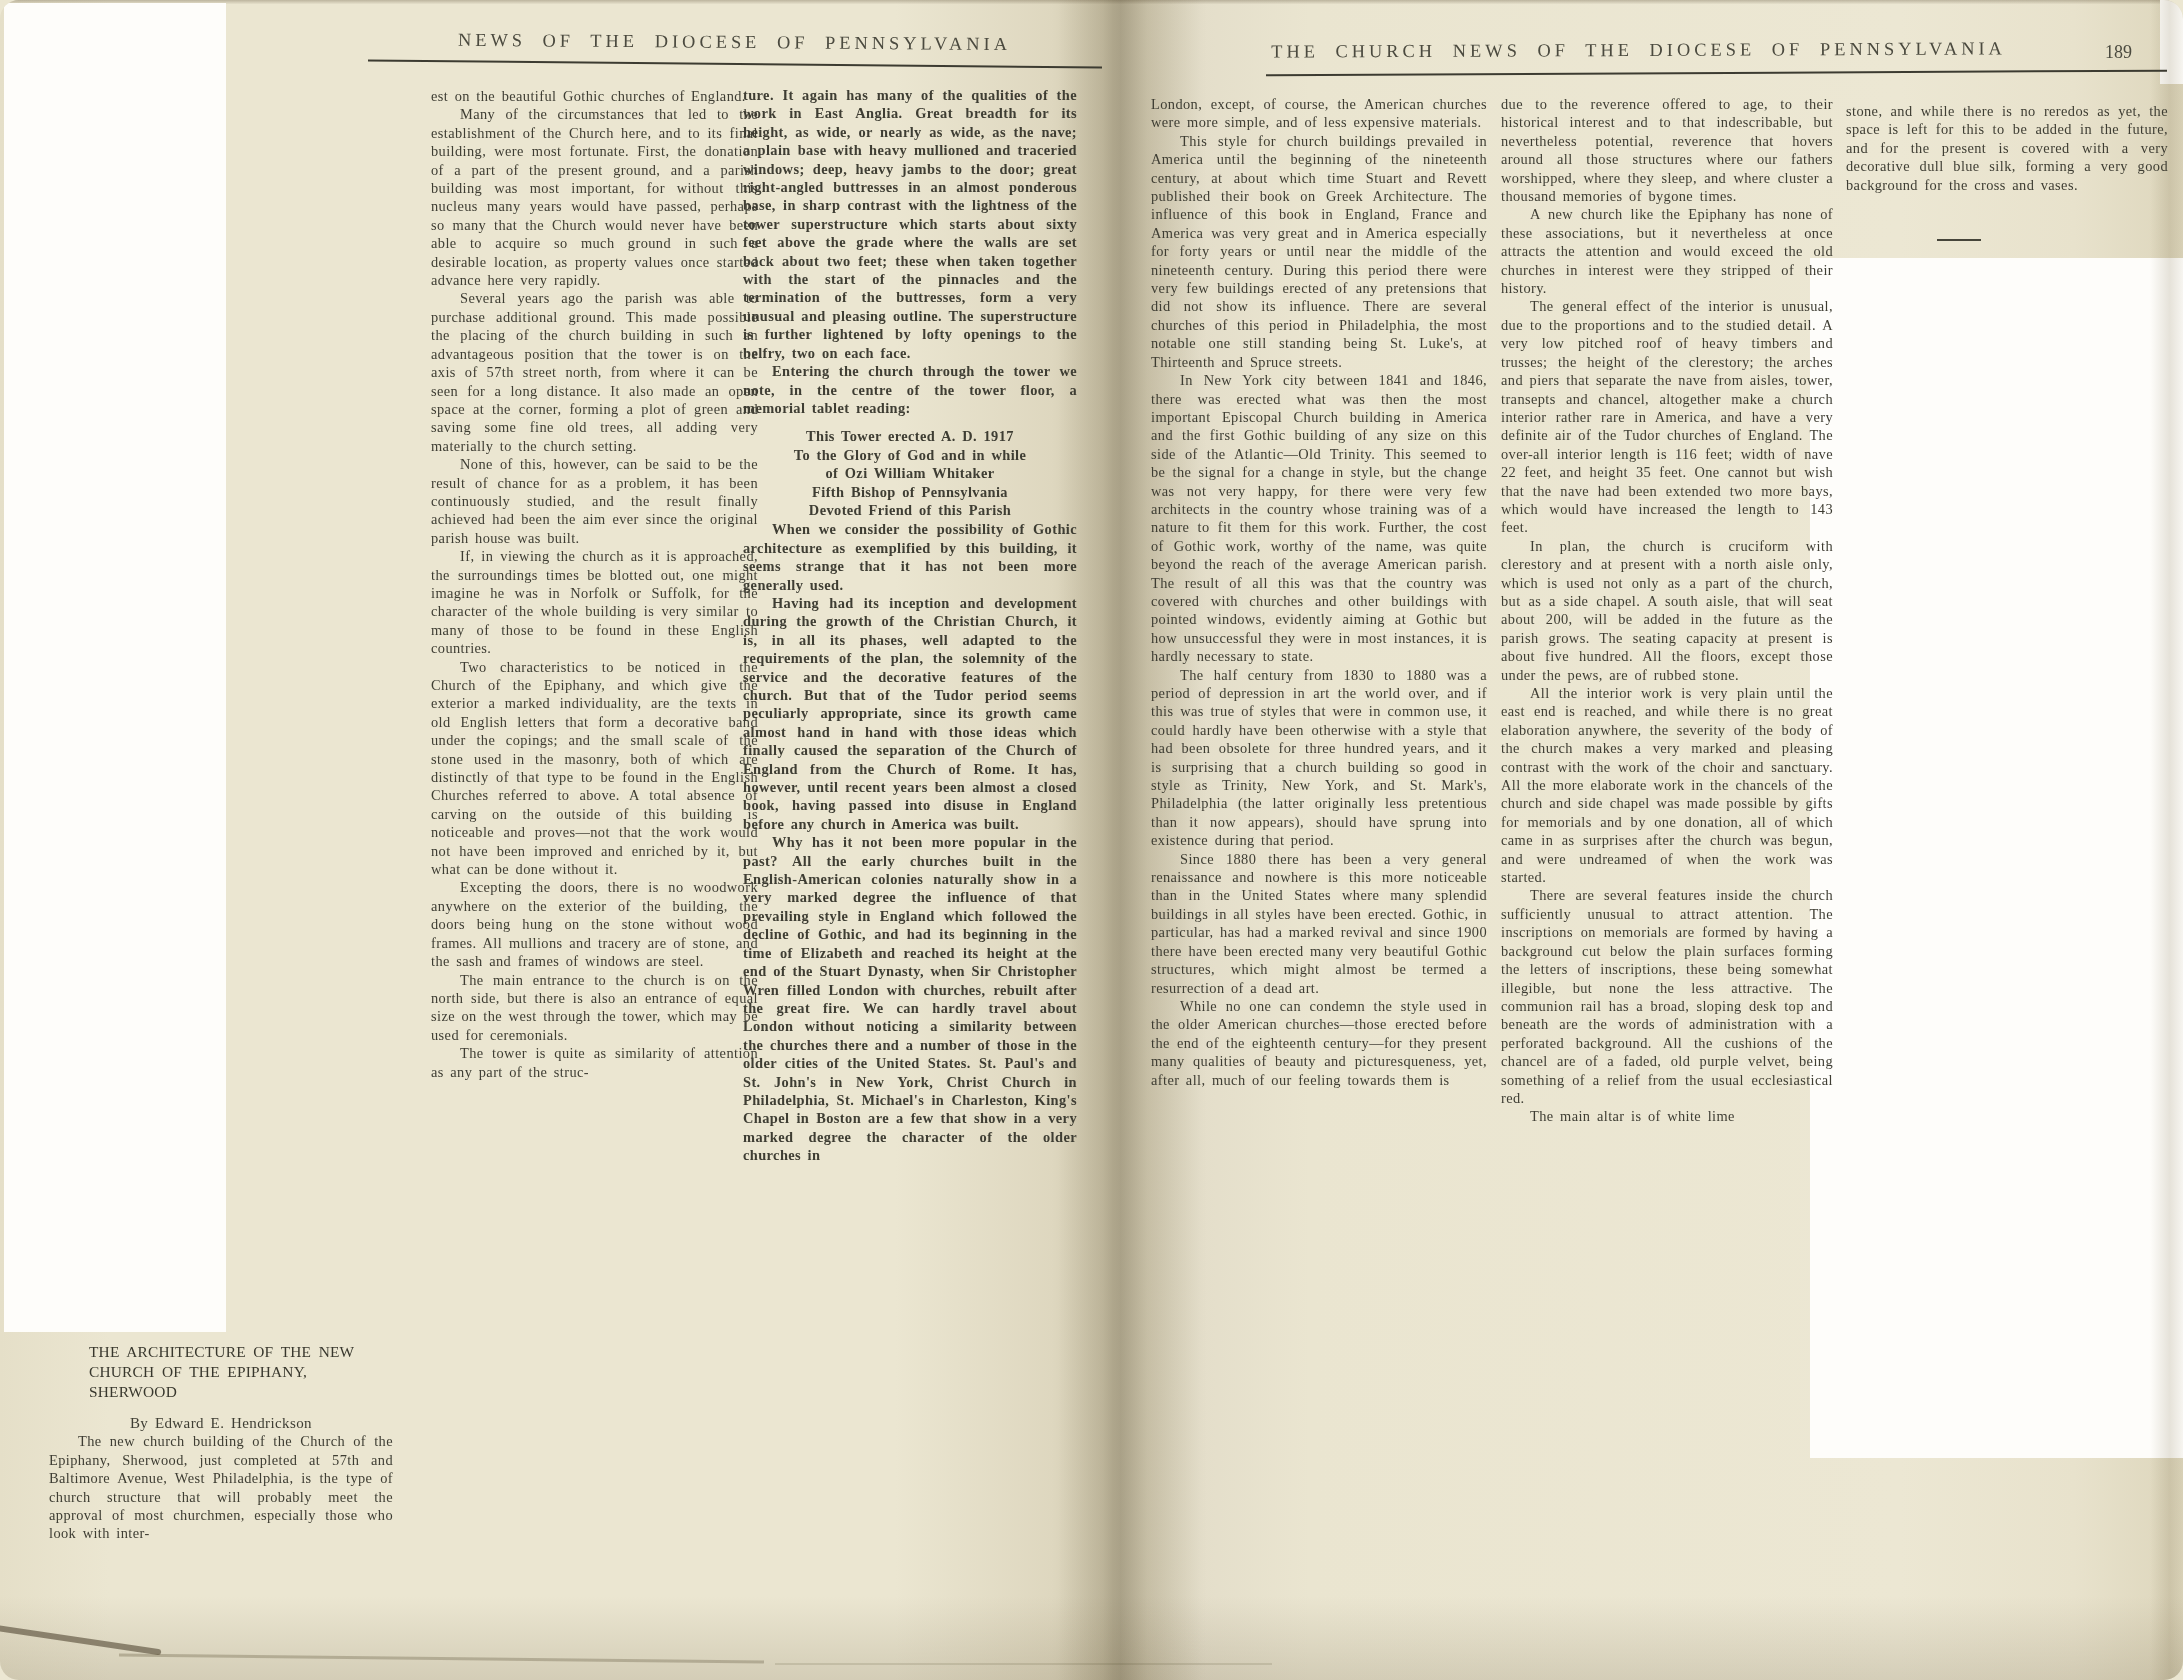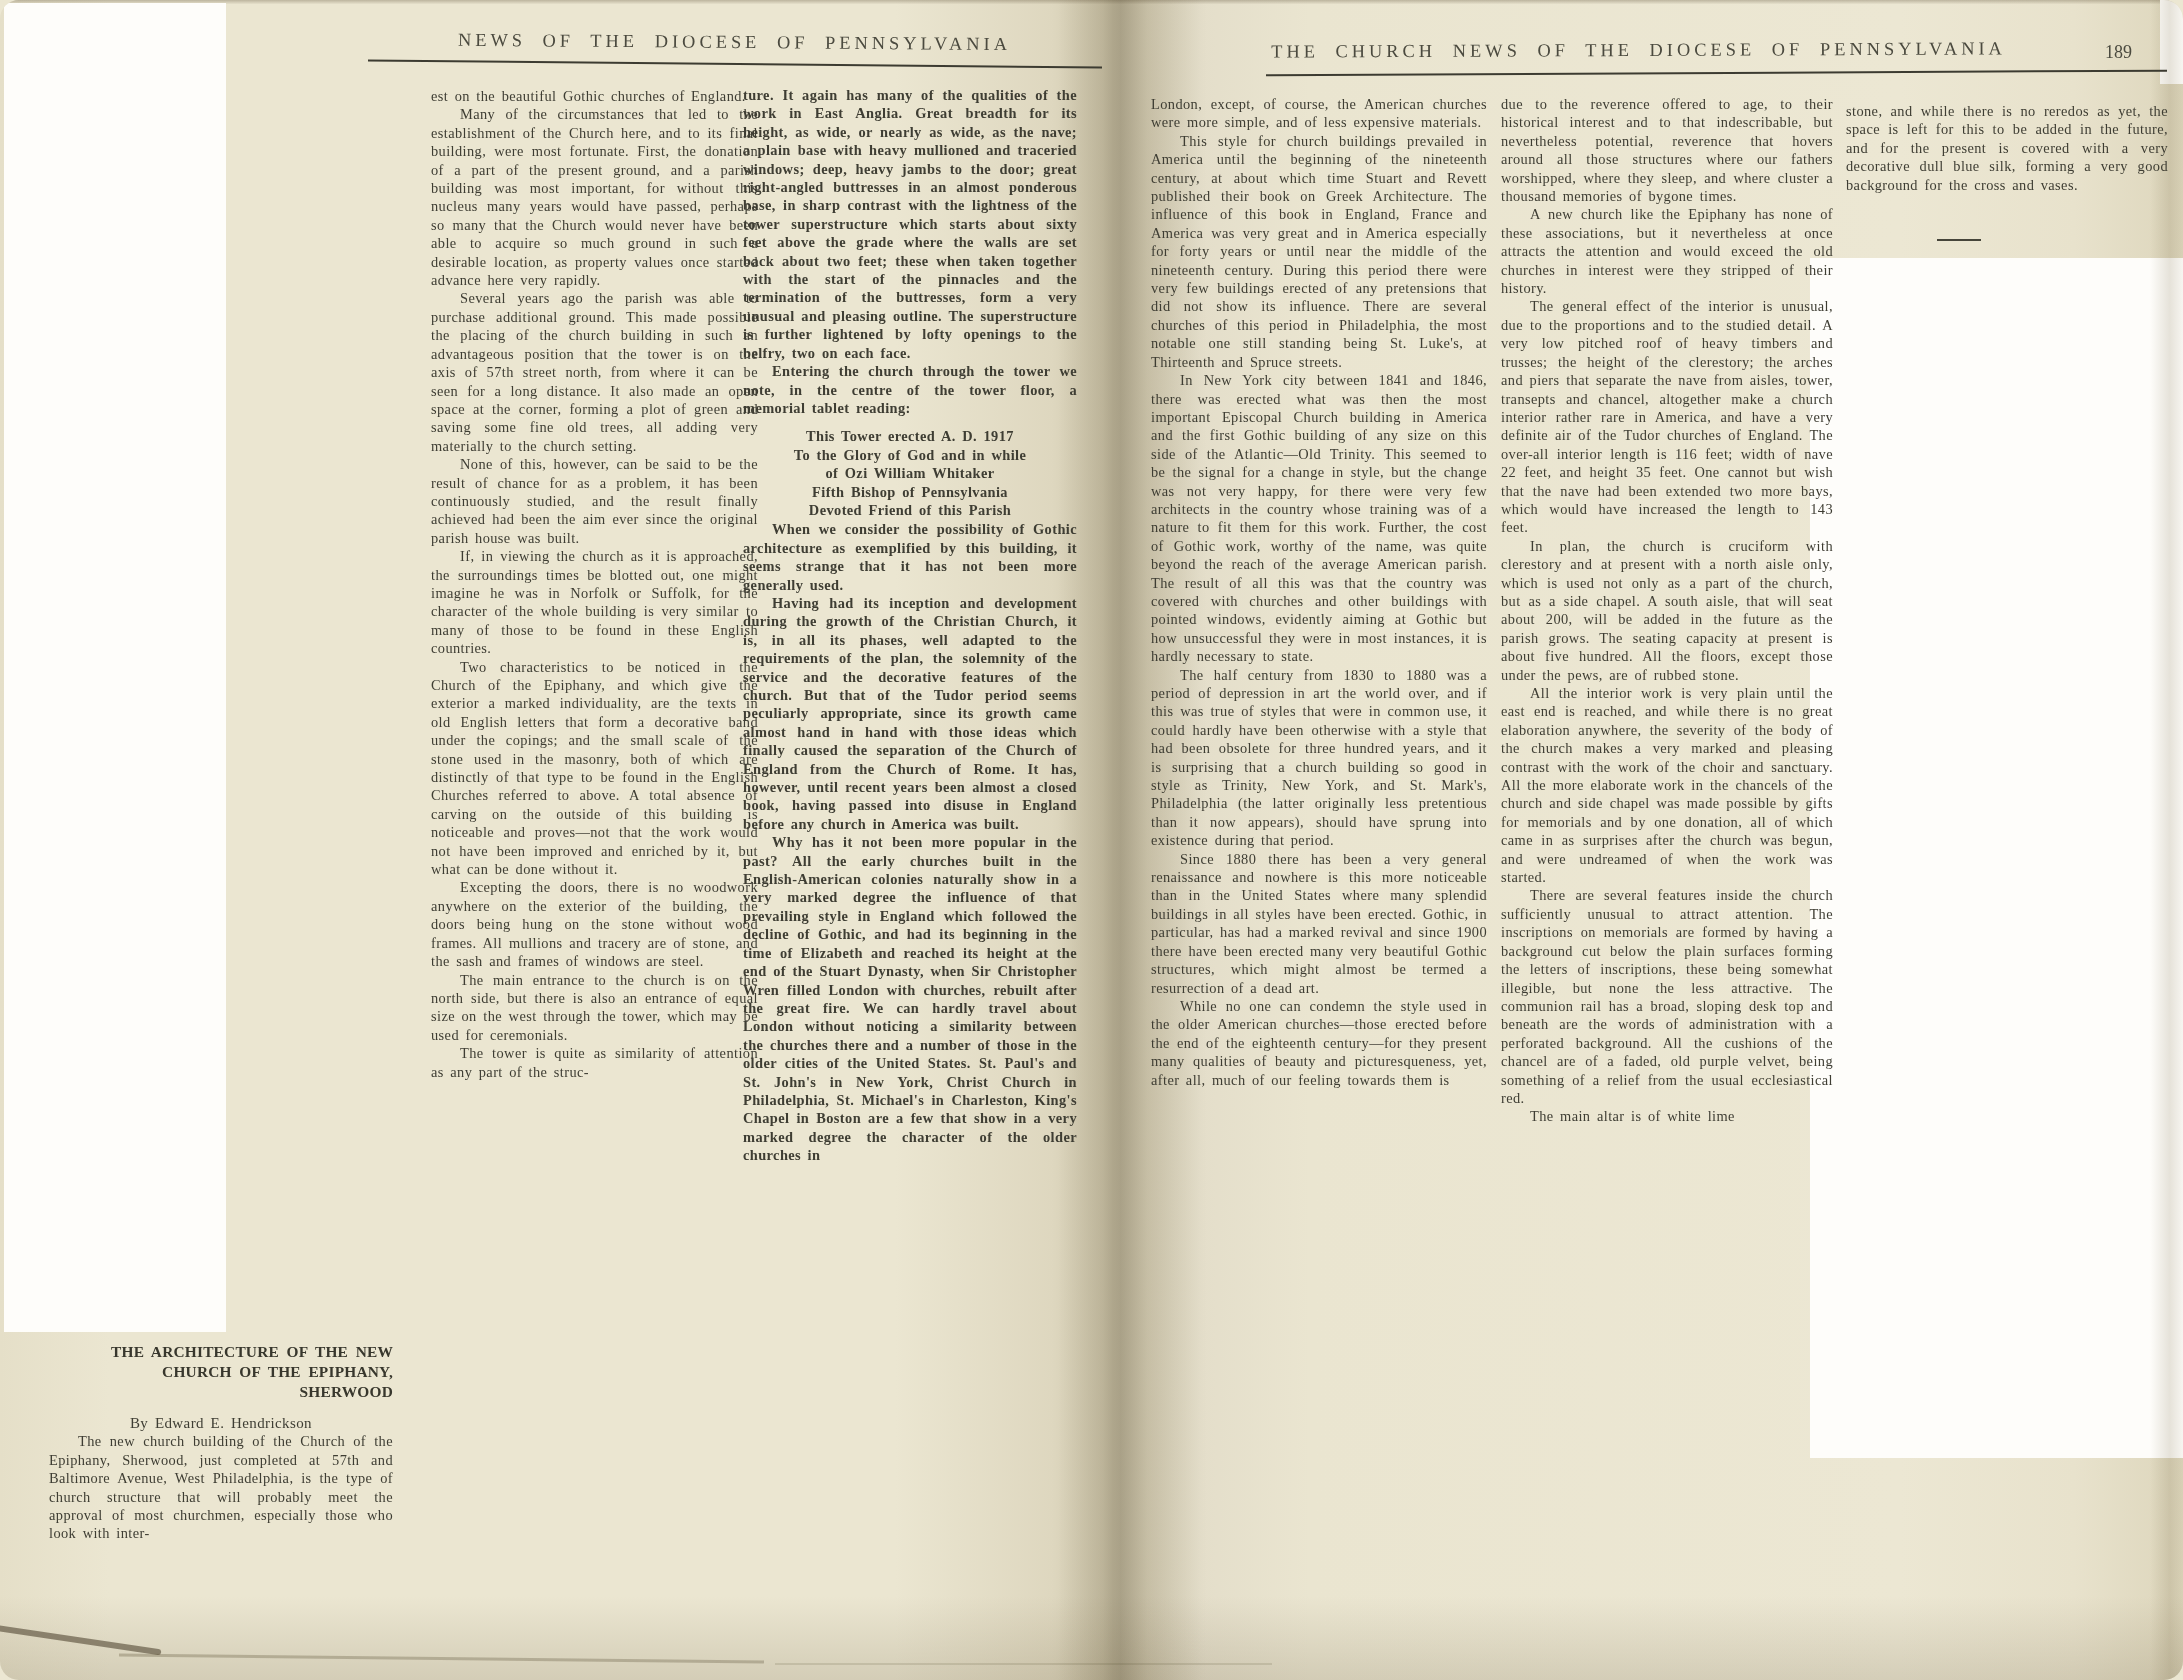--- a/index.html
+++ b/index.html
@@ -63,21 +63,21 @@
   .col p { margin:0; text-indent:29px; }
   .col p.cont { text-indent:0; }
   #colA { left:49px;   top:1342px; width:344px; height:328px;  }
   #colB { left:405px;  top:87px;  width:327px; height:1518px;margin-left:26px; }
   #colC { left:743px; top:86px;  width:334px; height:1520px;font-weight:bold; }
   #colD { left:1151px; top:95px;  width:336px; height:1514px; }
   #colE { left:1501px; top:95px;  width:332px; height:1509px; }
   #colF { left:1846px; top:102px;  width:322px; height:144px;  }
 
   .art-title {
-    font-weight:bold; text-align:right; text-indent:0;
+    font-weight:normal; text-align:left; text-indent:0;
     font-size:15.4px; line-height:20px; letter-spacing:0.2px; word-spacing:3.5px;
     color:#38372d;
     margin-left:40px;
   }
   .byline { text-align:center; text-indent:0; margin-top:12px; font-size:15px; }
   .lead { margin-top:14px; }
 
   .tablet { text-align:center; margin:10px 0 1px 0; }
   .tablet div { line-height:18.4px; }
 

